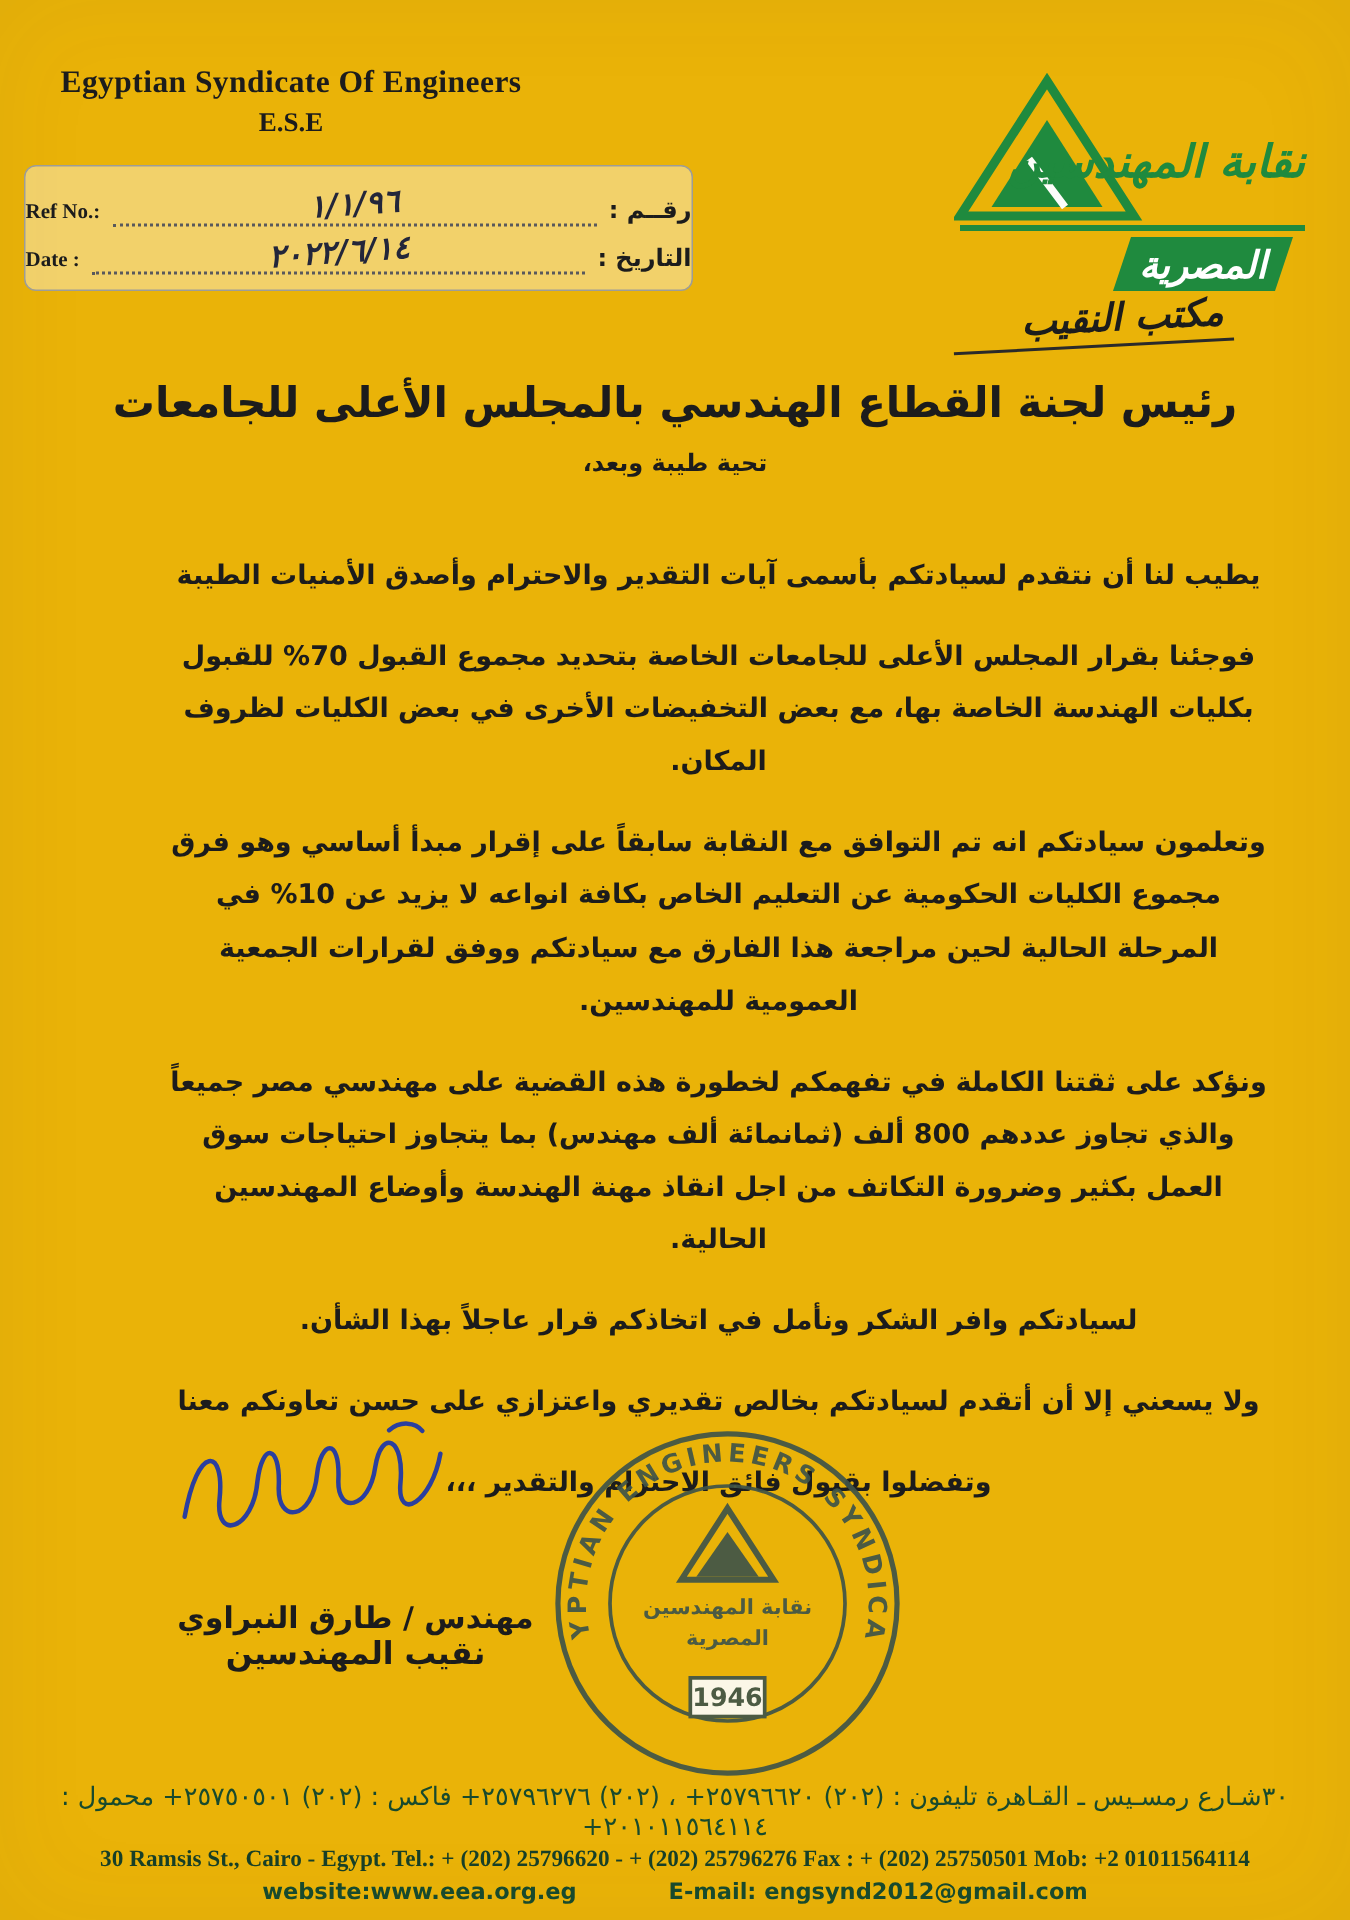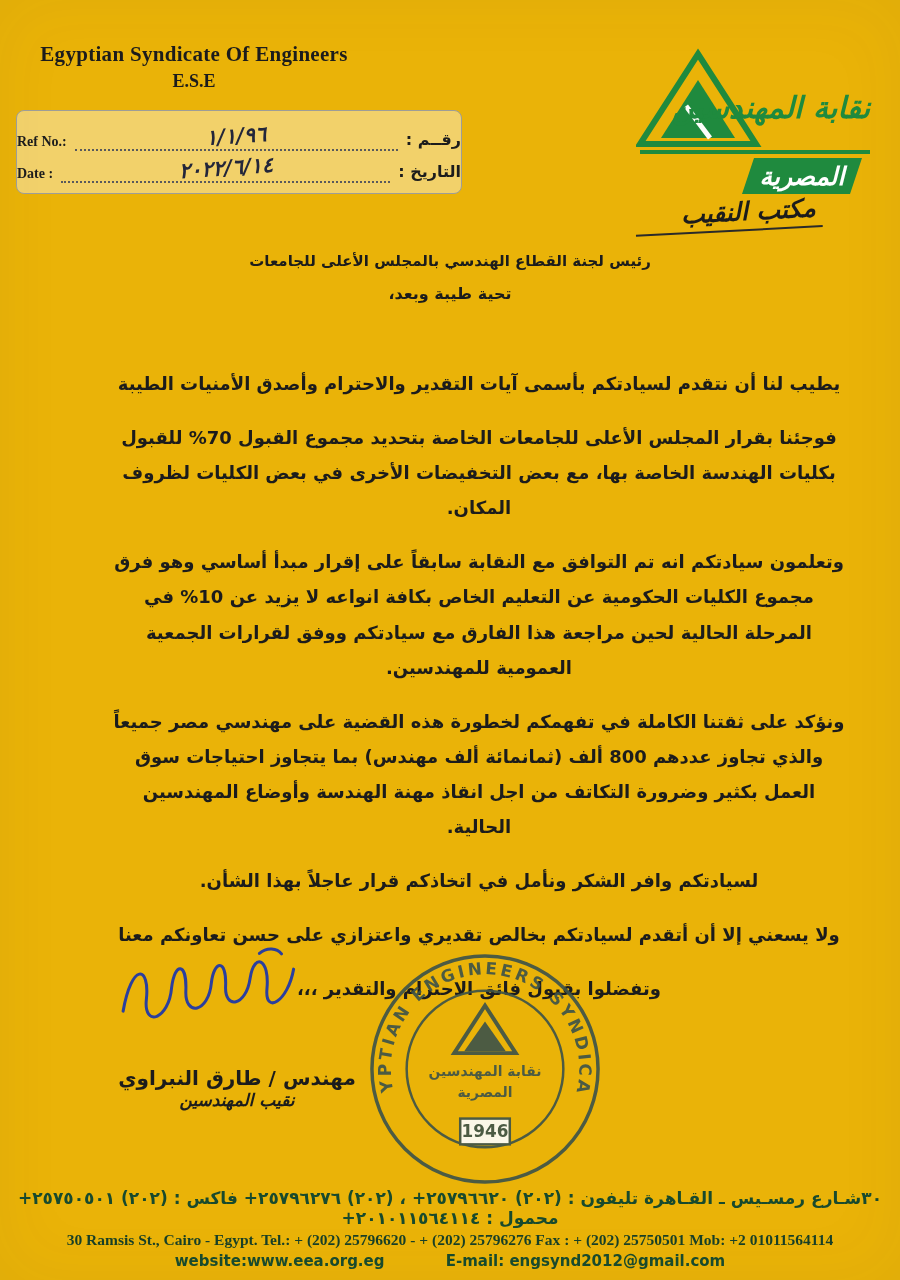--- a/index.html
+++ b/index.html
@@ -45,45 +45,45 @@
   
   .office-note{
     position:absolute;top:198px;right:78px;transform:rotate(-3deg);
     font-size:25px;font-weight:bold;font-style:italic;direction:rtl;
     padding:0 6px 3px 46px;border-bottom:2.5px solid #2a2a2a;
   }
 
   
   .heading{position:absolute;top:238px;left:70px;right:70px;text-align:center;direction:rtl;}
   .recipient-name{font-size:23px;font-weight:bold;}
-  .recipient-title{font-size:15px;font-weight:bold;margin-top:14px;}
+  .recipient-title{font-size:28px;font-weight:bold;margin-top:14px;}
   .salutation{font-size:16px;font-weight:bold;margin-top:14px;}
 
   
   .letter-body{
     position:absolute;top:366px;left:108px;right:50px;
     direction:rtl;text-align:right;font-size:18px;font-weight:bold;
     line-height:1.95;
   }
   .letter-body p{margin:0 0 19px;text-align:center;}
   .closing-1{margin-top:4px;}
   .closing-2{text-align:center;margin-top:10px;}
 
   
   .signature-stroke{position:absolute;top:942px;left:112px;transform:rotate(-4deg);}
   .signatory{position:absolute;left:92px;width:290px;text-align:center;direction:rtl;font-weight:bold;}
   .signatory.name{top:1038px;font-size:20px;margin-top:28px;}
-  .signatory.title{top:1090px;font-size:17px;font-style:italic;}
+  .signatory.title{top:1090px;font-size:21px;}
 
   
   .stamp-wrap{position:absolute;top:950px;left:366px;opacity:.92;}
 
   
   .footer{position:absolute;left:0;right:0;bottom:10px;text-align:center;color:var(--footer-green);}
-  .footer .line-ar{direction:rtl;font-size:17px;font-weight:bold;margin-bottom:3px;}
+  .footer .line-ar{direction:rtl;font-size:17px;font-weight:normal;margin-bottom:3px;}
   .footer .line-en{font-family:"Liberation Serif",serif;font-size:15.5px;font-weight:bold;margin-bottom:3px;color:#173f27;}
   .footer .line-web{font-size:15px;font-weight:bold;}
   .footer .line-web span{display:inline-block;margin:0 28px;}
 </style>
 </head>
 <body>
 
 <div class="page">
 
   <div class="org-block">

